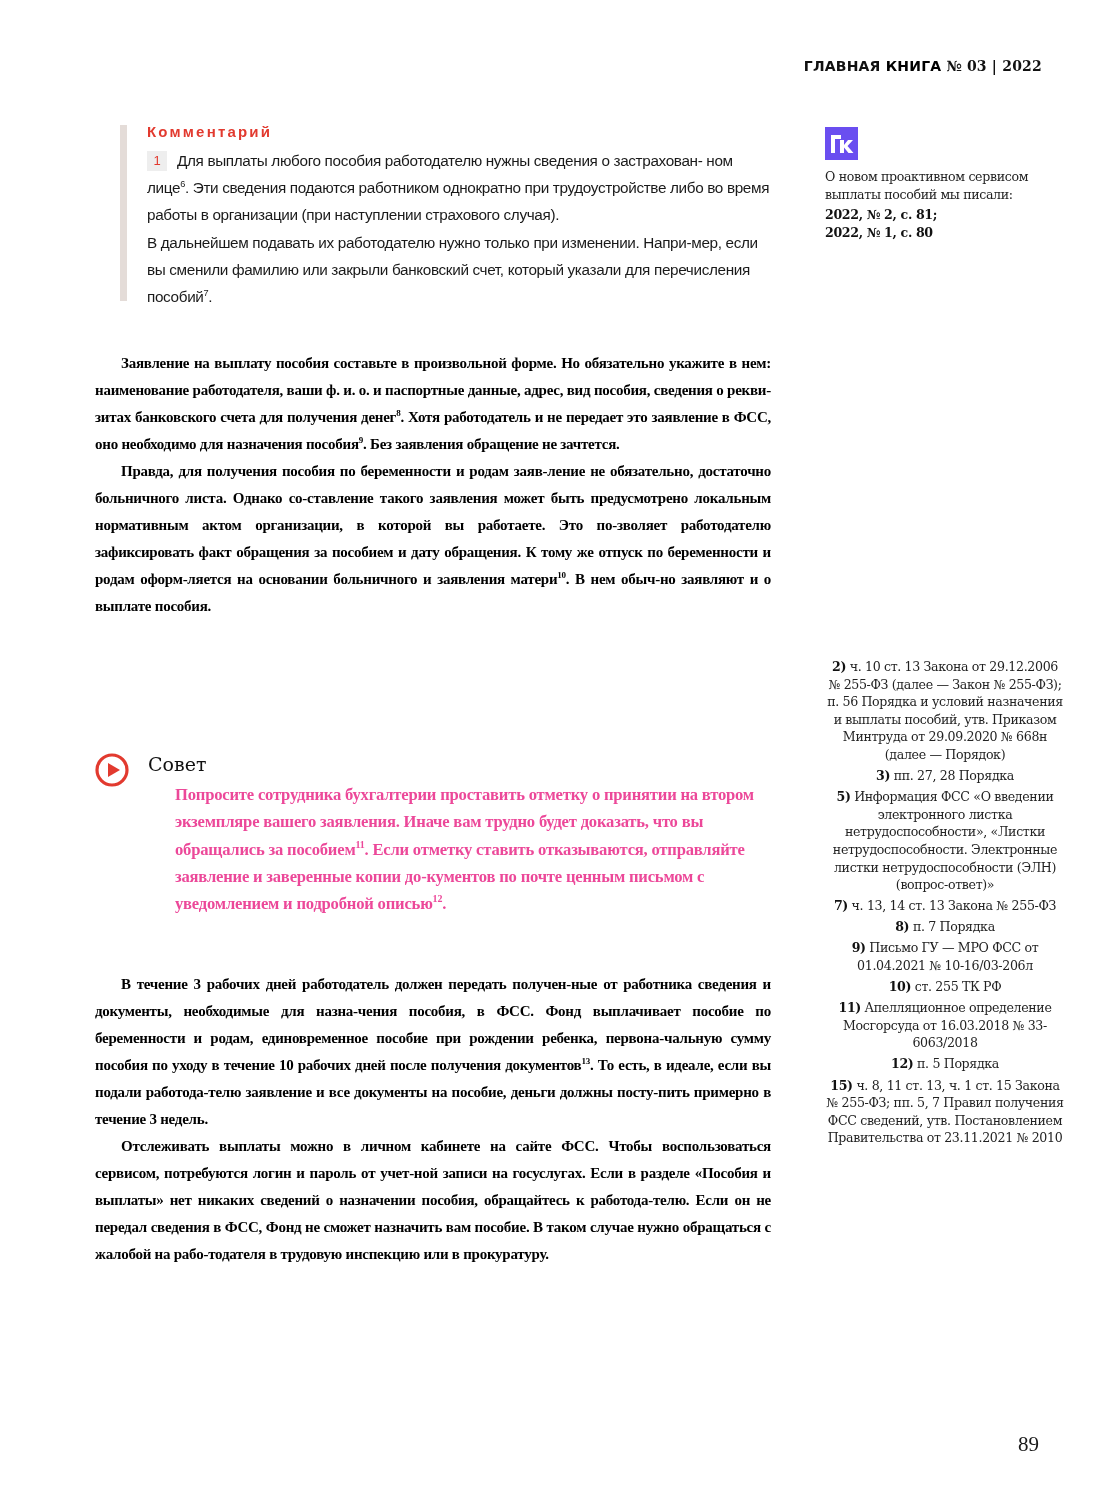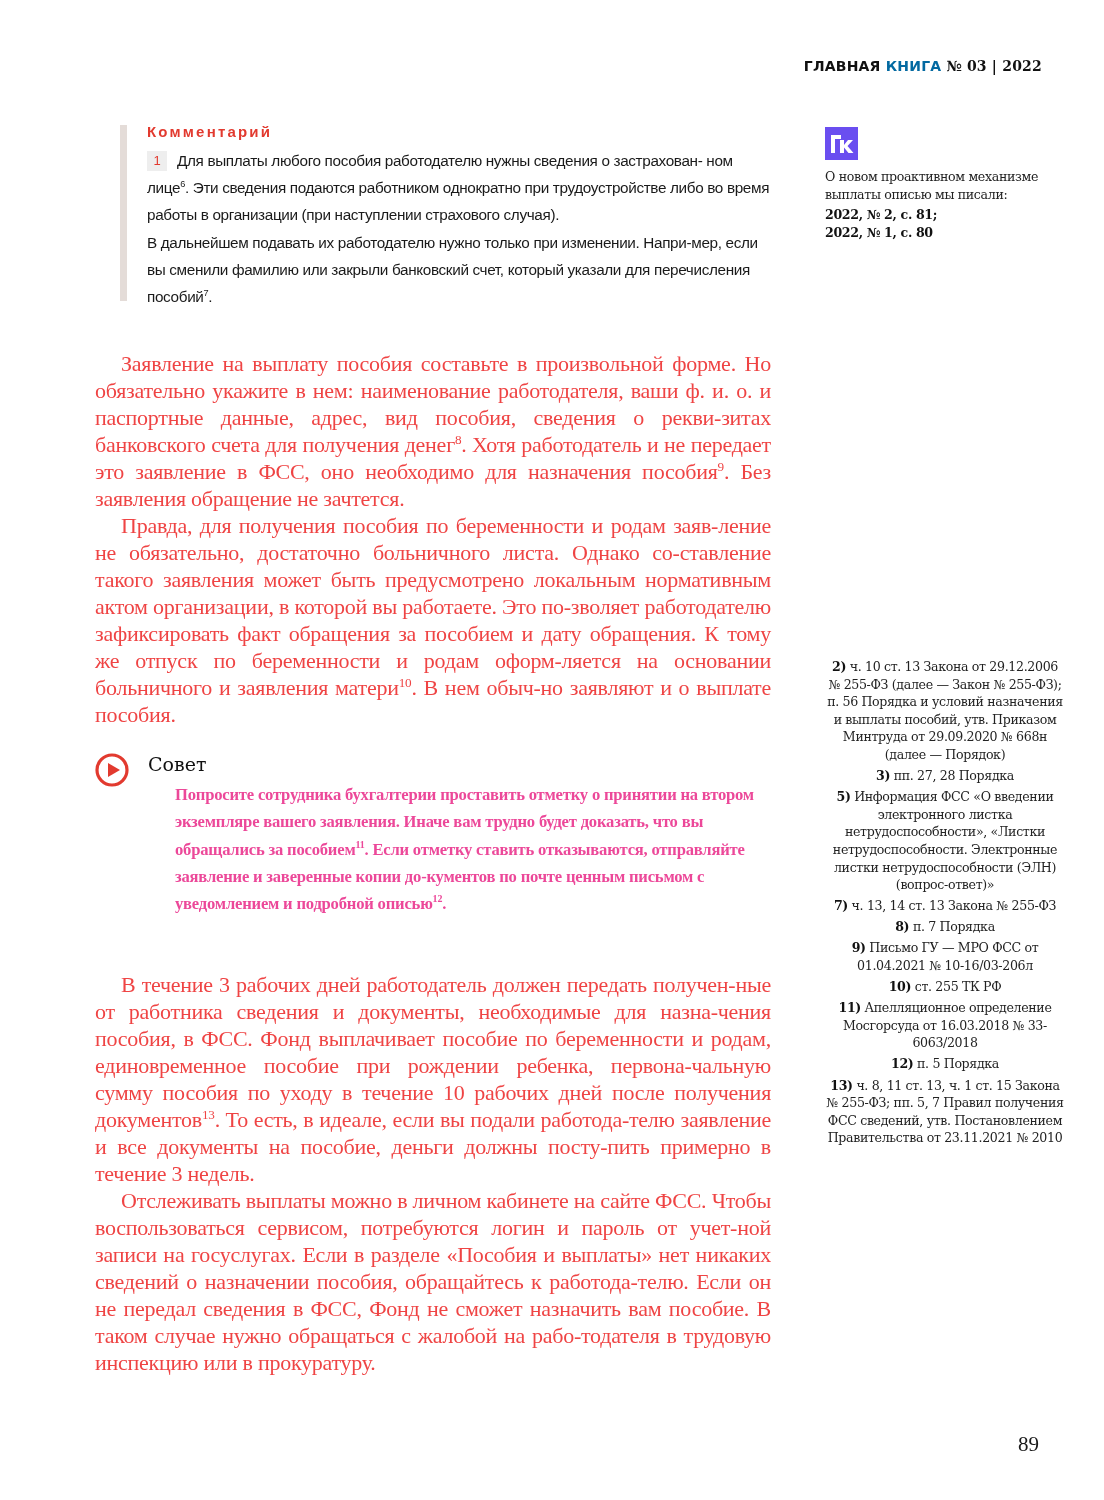--- a/index.html
+++ b/index.html
@@ -1,31 +1,31 @@
 <!DOCTYPE html>
 <html><head>
 <meta charset="utf-8">
 <style>
   html, body { margin: 0; padding: 0; background: #ffffff; }
   body { width: 1104px; height: 1500px; position: relative; overflow: hidden; color: #1a1a1a; }
   .header { position: absolute; top: 58px; right: 62px; font-family: "DejaVu Sans", sans-serif; font-weight: bold; font-size: 14px; letter-spacing: 0.2px; white-space: nowrap; }
   .header .brand1 { color: #111; }
-  .header .brand2 { color: #0369a1; }
+  .header .brand2 { color: #000000; }
   .header .issue { color: #111; font-family: "DejaVu Serif", serif; margin-top: 39px; }
 
   
   .comment { position: absolute; left: 120px; top: 123px; width: 650px; }
   .comment .bar { position: absolute; left: 0; top: 2px; width: 7px; height: 176px; background: #e4dcd8; }
   .comment .body { margin-left: 27px; font-family: "Liberation Sans", sans-serif; font-size: 15.3px; line-height: 27.2px; color: #1a1a1a; letter-spacing: -0.35px; }
   .comment .title { font-family: "Liberation Sans", sans-serif; font-weight: bold; color: #e23a2f; font-size: 15px; letter-spacing: 2.2px; line-height: 18px; margin-bottom: 6px; }
   .comment .num { display: inline-block; width: 20px; height: 20px; background: #eeeeee; color: #e23a2f; font-size: 13px; text-align: center; line-height: 20px; margin-right: 10px; vertical-align: 1px; }
   sup { font-size: 60%; line-height: 0; vertical-align: super; }
 
   
-  .main { position: absolute; left: 95px; width: 676px; font-family: "Liberation Serif", serif; font-size: 22px; line-height: 27px; text-align: justify; letter-spacing: -0.25px; color: #ef4444; hyphens: manual; }
+  .main { position: absolute; left: 95px; width: 676px; font-family: "Liberation Serif", serif; font-size: 15px; line-height: 27px; text-align: justify; letter-spacing: -0.25px; color: #000000; hyphens: manual; font-weight: bold; }
   .main p { margin: 0; text-indent: 26px; }
   #main1 { top: 350px; }
   #main2 { top: 971px; }
 
   
   .tip { position: absolute; left: 95px; top: 751px; width: 680px; }
   .tip .icon { position: absolute; left: 0; top: 2px; width: 34px; height: 34px; }
   .tip .title { margin-left: 53px; font-family: "DejaVu Serif", serif; font-weight: normal; font-size: 19px; line-height: 26px; color: #111; }
   .tip .text { margin-left: 80px; margin-top: 4px; font-family: "Liberation Serif", serif; font-weight: bold; font-size: 16.6px; line-height: 27.3px; color: #ec4899; width: 620px; letter-spacing: -0.2px; }
 
@@ -76,33 +76,33 @@
   <p>Отслеживать выплаты можно в личном кабинете на сайте ФСС. Чтобы воспользоваться сервисом, потребуются логин и пароль от учет-ной записи на госуслугах. Если в разделе «Пособия и выплаты» нет никаких сведений о назначении пособия, обращайтесь к работода-телю. Если он не передал сведения в ФСС, Фонд не сможет назначить вам пособие. В таком случае нужно обращаться с жалобой на рабо-тодателя в трудовую инспекцию или в прокуратуру.</p>
 </div>
 
 <div class="gk-logo">
   <svg width="33" height="33" viewBox="0 0 33 33">
     <path d="M6 8 H16 V12 H10 V26 H6 Z" fill="#ffffff"></path>
     <path d="M15 13 H19 V18 L23 13 H28 L22.5 19 L28.5 26 H23.5 L19 20.5 V26 H15 Z" fill="#ffffff"></path>
   </svg>
 </div>
 <div class="side" id="side-ref">
-  <div>О новом проактивном механизме выплаты описью мы писали:</div>
+  <div>О новом проактивном сервисом выплаты пособий мы писали:</div>
   <div class="refs">
     <div>2022, № 2, с. 81;</div>
     <div>2022, № 1, с. 80</div>
   </div>
 </div>
 
 <div class="side" id="footnotes">
     <div class="fn"><b>2)</b> <span>ч. 10 ст. 13 Закона от 29.12.2006 № 255-ФЗ (далее — Закон № 255-ФЗ); п. 56 Порядка и условий назначения и выплаты пособий, утв. Приказом Минтруда от 29.09.2020 № 668н (далее — Порядок)</span></div>
     <div class="fn"><b>3)</b> <span>пп. 27, 28 Порядка</span></div>
     <div class="fn"><b>5)</b> <span>Информация ФСС «О введении электронного листка нетрудоспособности», «Листки нетрудоспособности. Электронные листки нетрудоспособности (ЭЛН) (вопрос-ответ)»</span></div>
     <div class="fn"><b>7)</b> <span>ч. 13, 14 ст. 13 Закона № 255-ФЗ</span></div>
     <div class="fn"><b>8)</b> <span>п. 7 Порядка</span></div>
     <div class="fn"><b>9)</b> <span>Письмо ГУ — МРО ФСС от 01.04.2021 № 10-16/03-206л</span></div>
     <div class="fn"><b>10)</b> <span>ст. 255 ТК РФ</span></div>
     <div class="fn"><b>11)</b> <span>Апелляционное определение Мосгорсуда от 16.03.2018 № 33-6063/2018</span></div>
     <div class="fn"><b>12)</b> <span>п. 5 Порядка</span></div>
-    <div class="fn"><b>13)</b> <span>ч. 8, 11 ст. 13, ч. 1 ст. 15 Закона № 255-ФЗ; пп. 5, 7 Правил получения ФСС сведений, утв. Постановлением Правительства от 23.11.2021 № 2010</span></div>
+    <div class="fn"><b>15)</b> <span>ч. 8, 11 ст. 13, ч. 1 ст. 15 Закона № 255-ФЗ; пп. 5, 7 Правил получения ФСС сведений, утв. Постановлением Правительства от 23.11.2021 № 2010</span></div>
   </div>
 
 <div class="pageno">89</div>
 
 </body></html>

